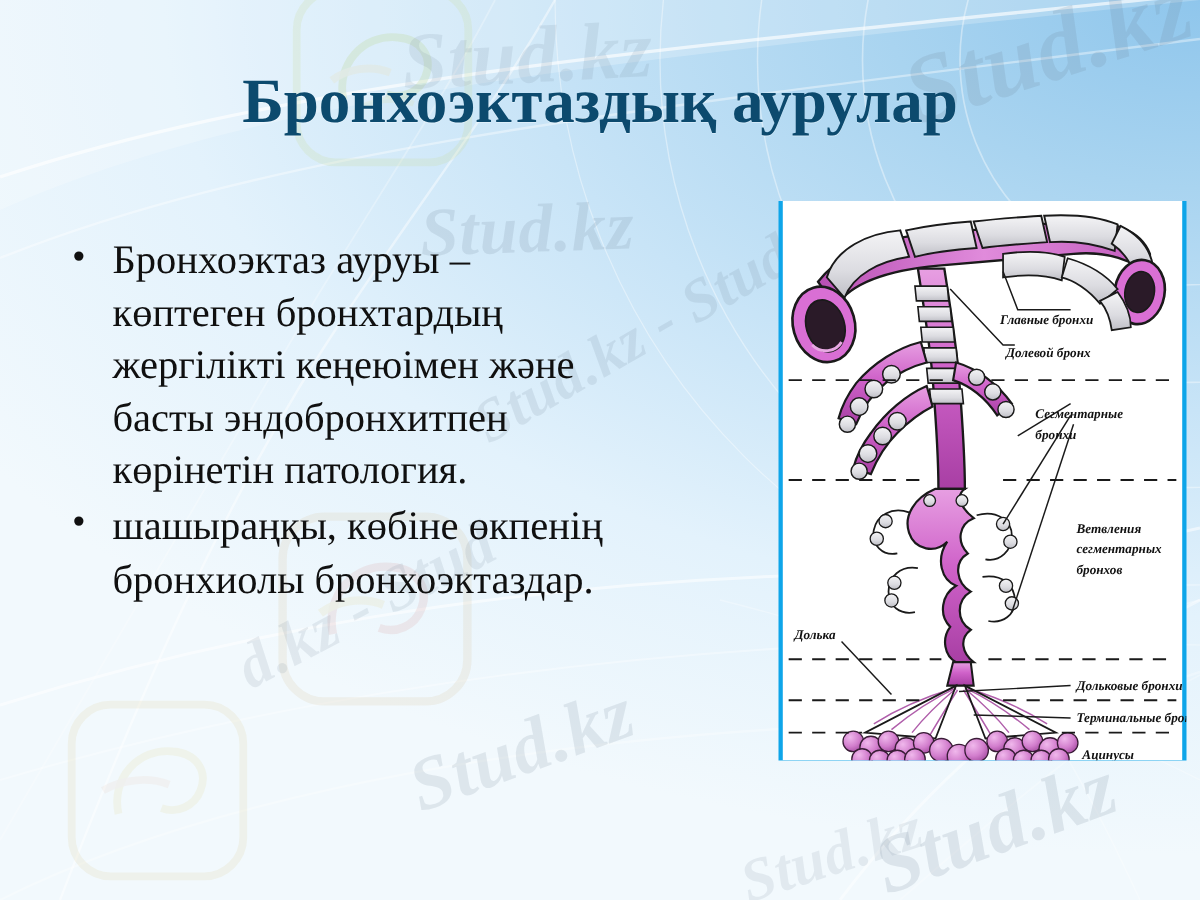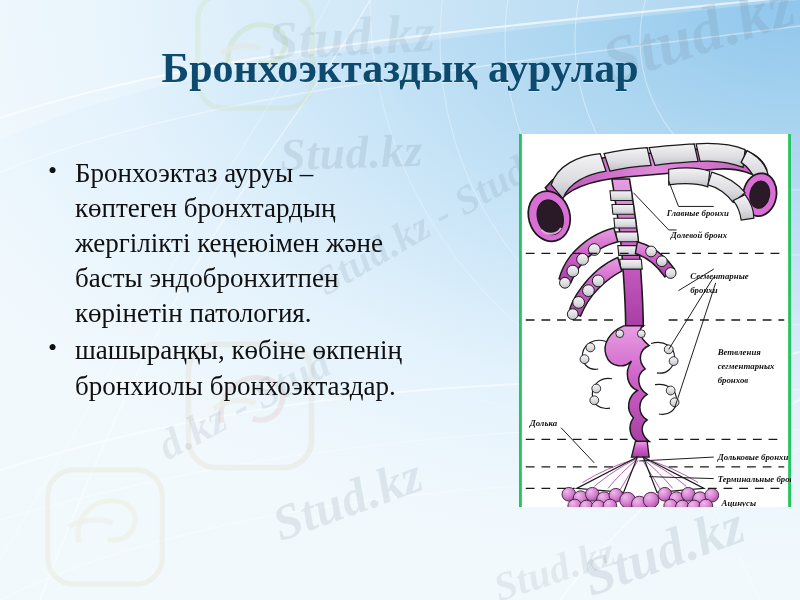--- a/index.html
+++ b/index.html
@@ -59,21 +59,21 @@
     content:"•";
     position:absolute;left:18px;top:-2px;
     font-size:26px;line-height:1.30;color:#101010;
   }
   .bullet > span{display:block;}
   .bullet .lastline{text-align:left;}
 
   
   .diagram{
     position:absolute;left:519px;top:134px;width:272px;height:373px;
-    background:#22c55e;
+    background:#0ea5e9;
     overflow:hidden;
   }
   .diagram svg{display:block;width:100%;height:100%;}
   .dg-label{
     font-family:"Liberation Serif","DejaVu Serif",serif;
     font-weight:700;font-style:italic;
     fill:#111;
   }
 </style>
 </head>

